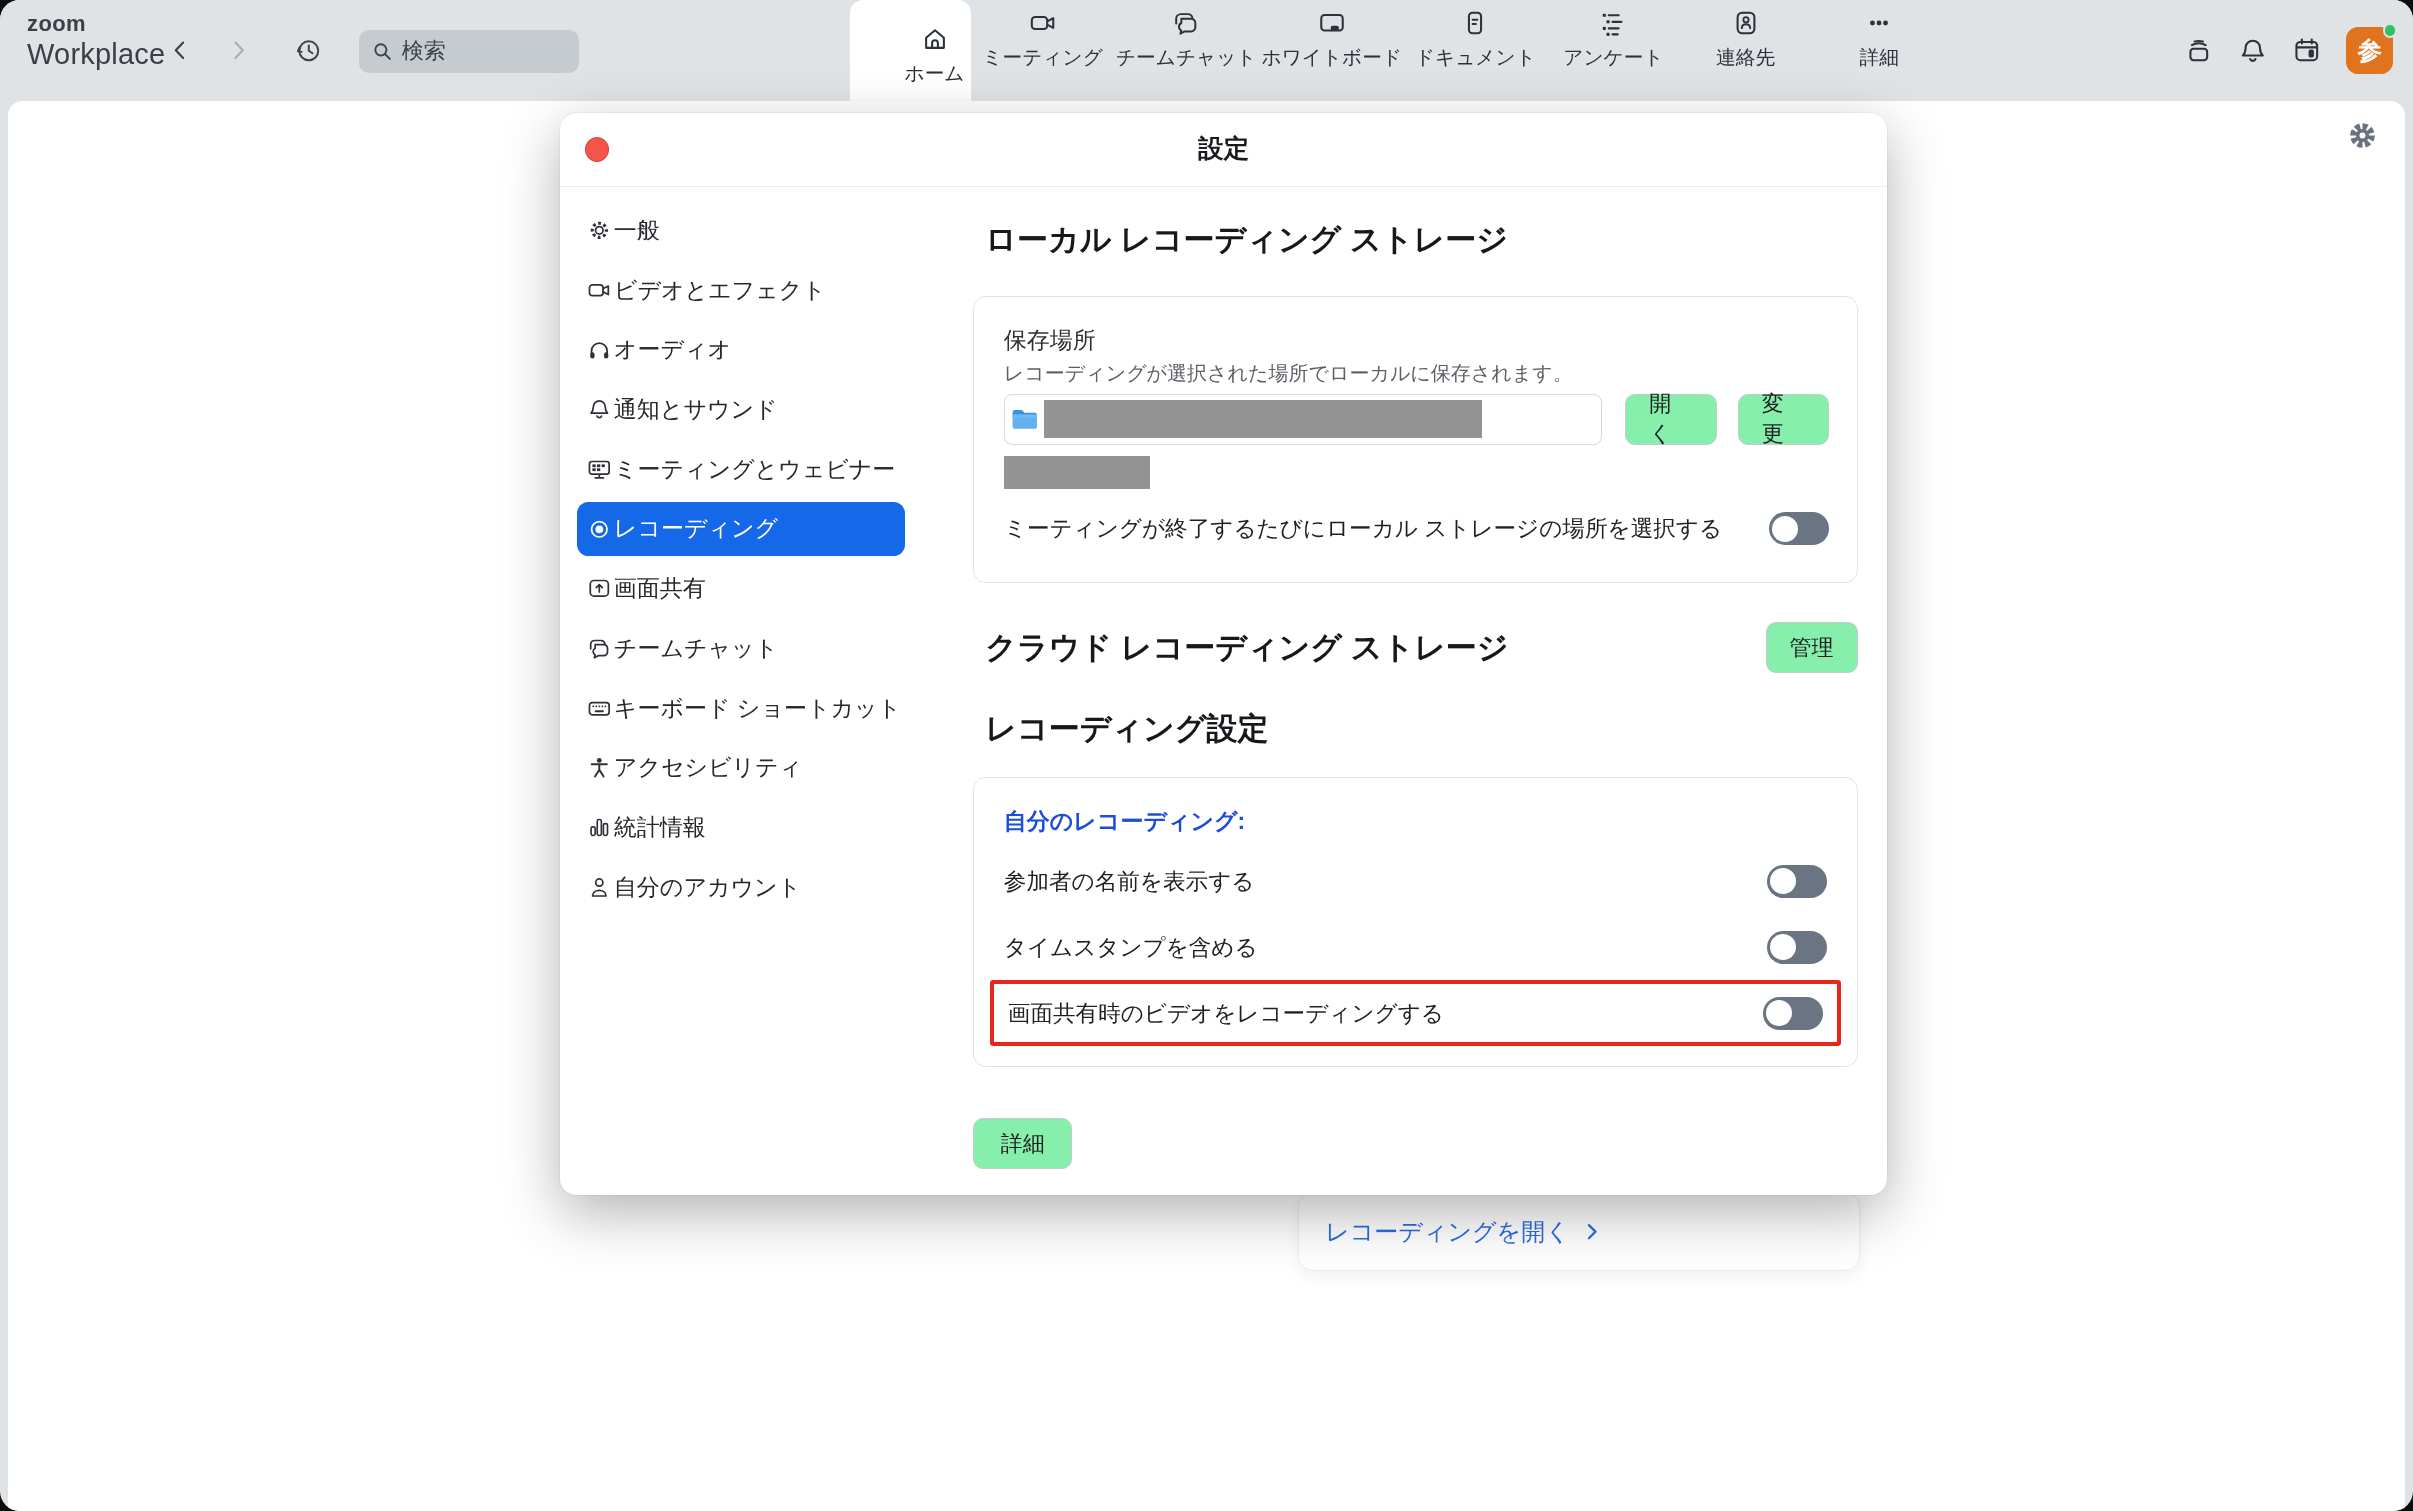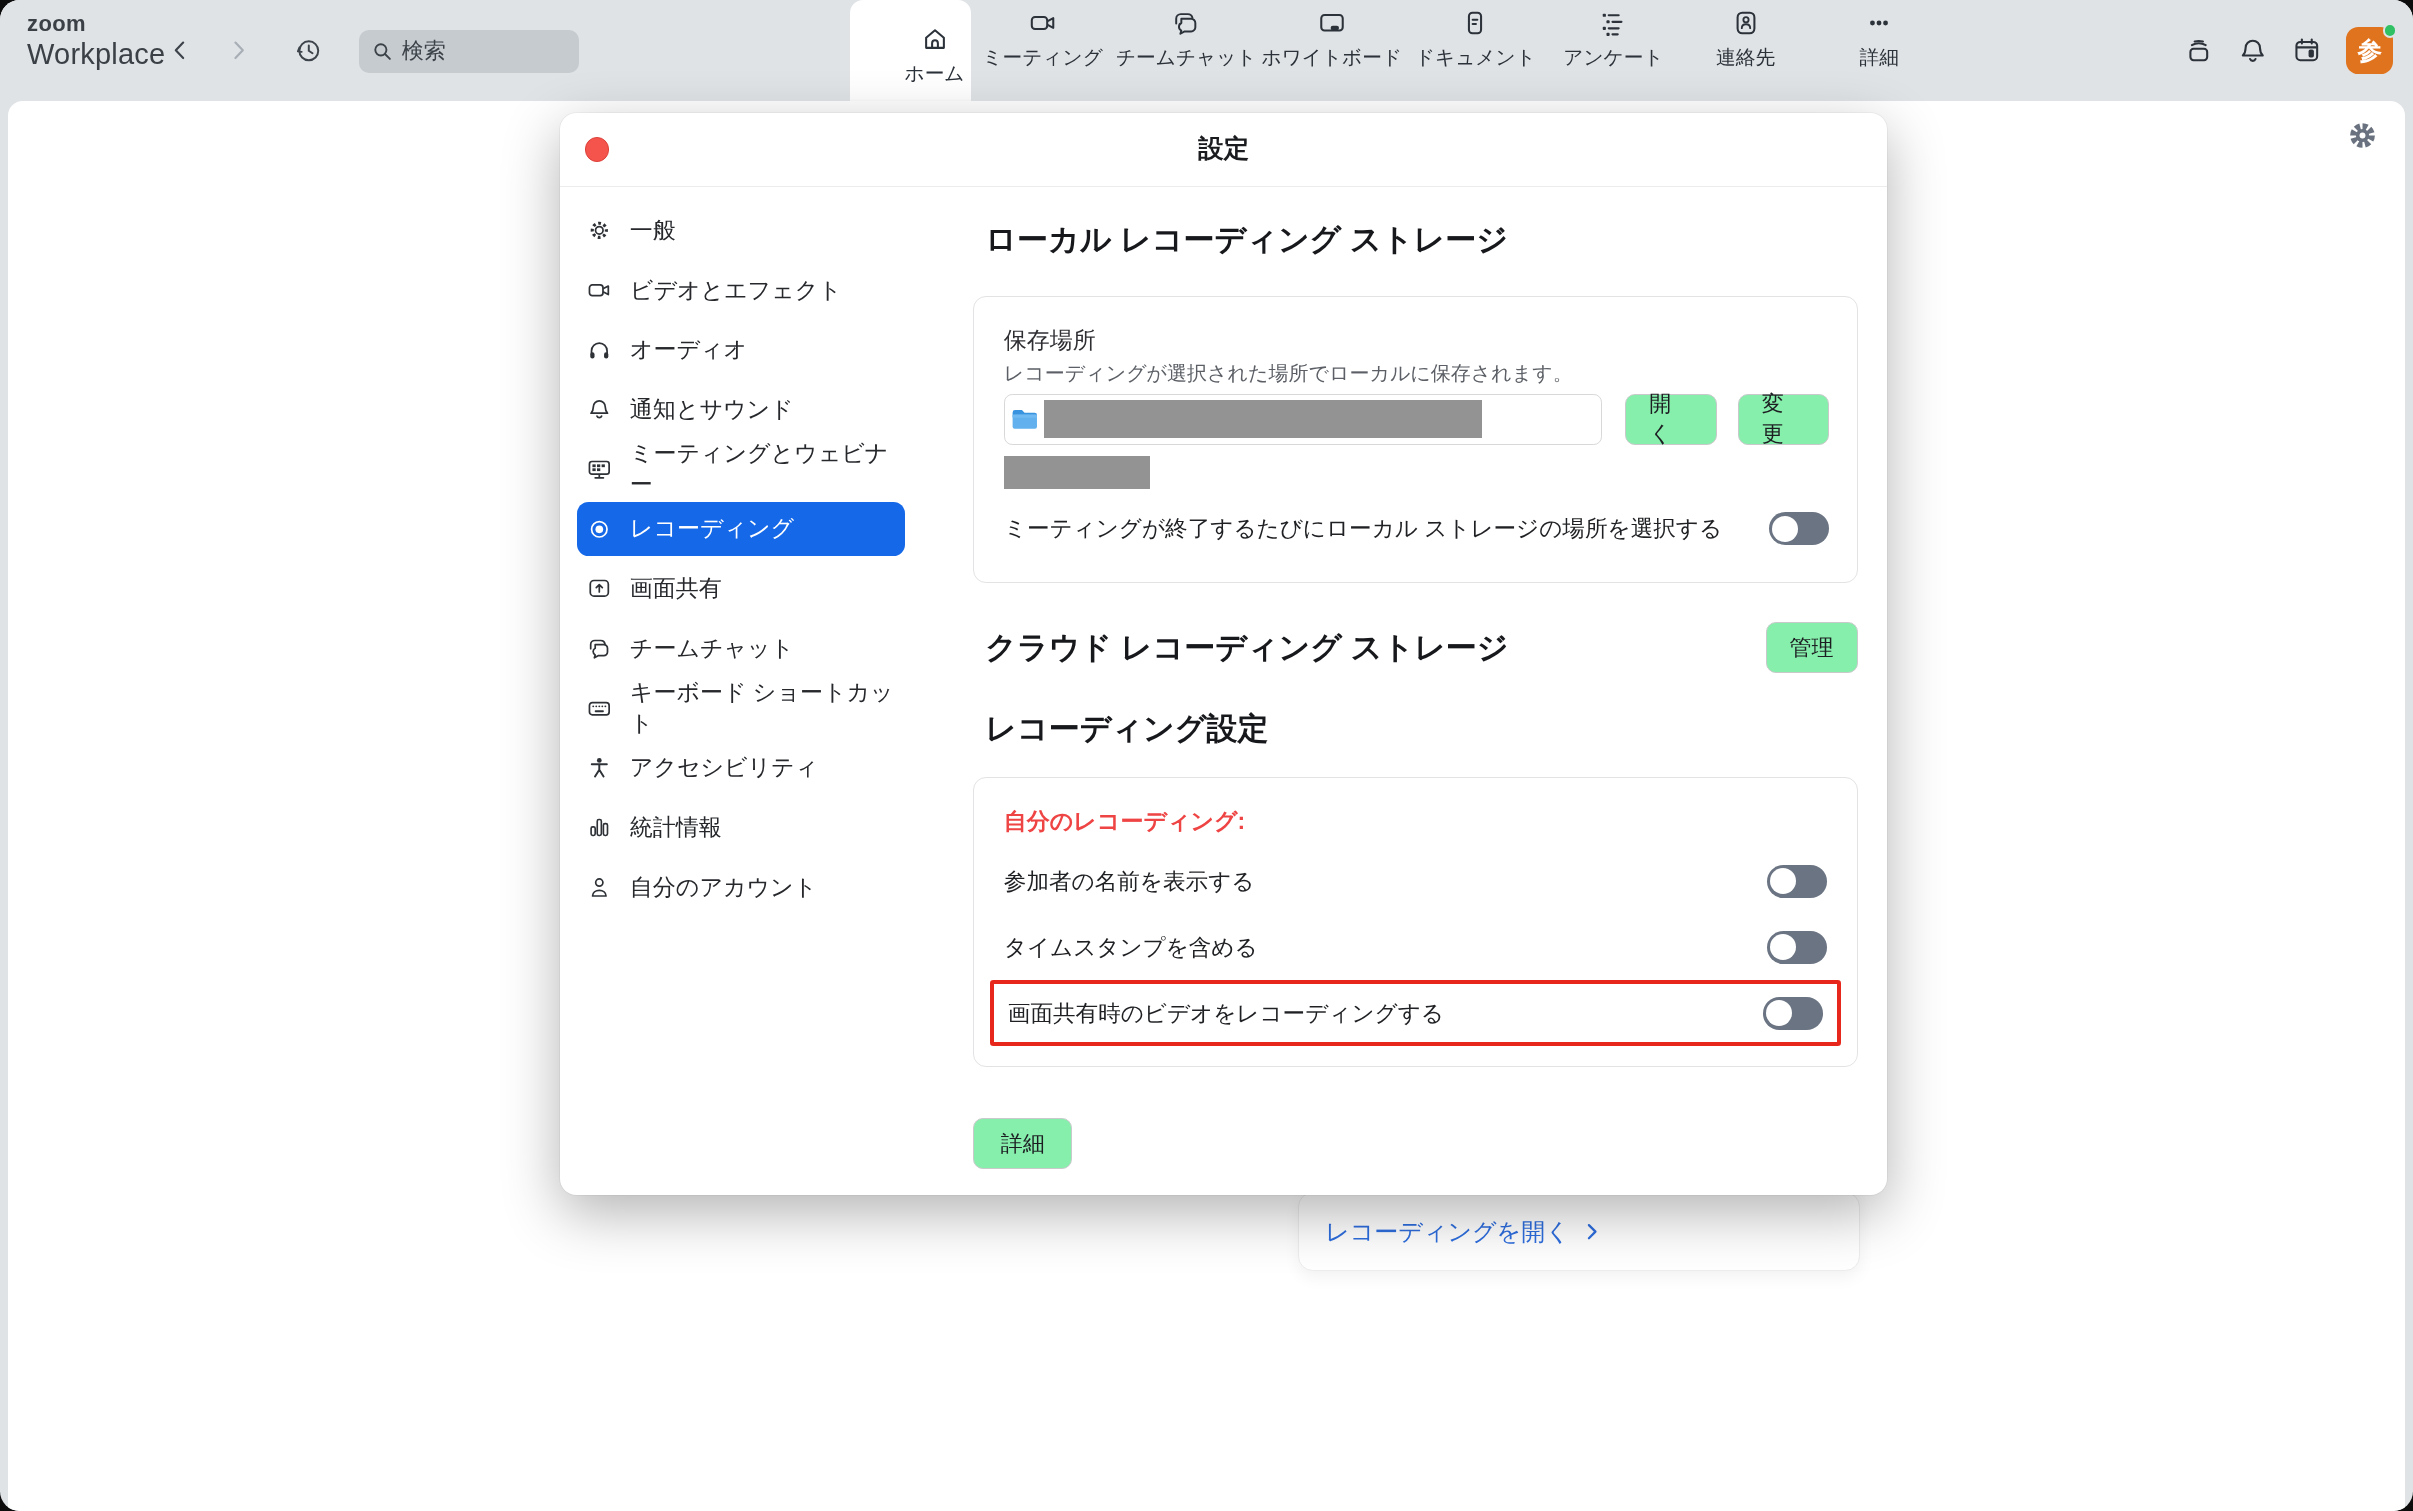--- a/index.html
+++ b/index.html
@@ -42,21 +42,21 @@
 
   
   .dialog{position:absolute;left:552px;top:11.5px;width:1327px;height:1082px;background:#fff;border-radius:16.4px;
           box-shadow:0 18px 57px rgba(0,0,0,.30),0 0 0 0.8px rgba(0,0,0,.05);z-index:10;overflow:hidden;}
   .dlg-head{position:relative;height:74px;display:flex;align-items:center;justify-content:center;border-bottom:0.8px solid #ececec;}
   .dlg-title{font-size:25.4px;font-weight:600;color:#1a1b1f;}
   .dlg-close{position:absolute;left:24.6px;top:24.6px;width:24.6px;height:24.6px;border-radius:50%;background:#f4544c;border:0.8px solid #dd4039;}
   .dlg-body{display:flex;height:1007px;}
 
   .dlg-side{width:374px;padding:17px 0 0 16.4px;flex:0 0 auto;}
-  .side-item{width:328px;height:54px;margin-bottom:5.7px;display:flex;align-items:center;gap:18px;padding-left:10.7px;
+  .side-item{width:328px;height:54px;margin-bottom:5.7px;display:flex;align-items:center;gap:2px;padding-left:10.7px;
              border-radius:11.5px;color:#26282c;font-size:23px;}
   .side-item svg{flex:0 0 auto;color:#2e3237;}
   .side-item.selected{background:#1568e8;color:#fff;}
   .side-item.selected svg{color:#fff;}
 
   .dlg-main{flex:1;padding:23px 29.6px 0 39px;}
   .sec-h{font-size:31px;font-weight:700;color:#17181c;line-height:36px;margin:12px;}
   .card{border:1.2px solid #e3e3e5;border-radius:13px;background:#fff;}
   .card1{margin-top:38px;padding:28px 28px 28px 29.6px;}
   .fld-label{font-size:23px;color:#2e2e33;}
@@ -71,21 +71,21 @@
        display:flex;align-items:center;justify-content:center;padding:0 23px;cursor:pointer;}
   .btn-open{margin-left:1.6px;}
   .toggle-row{display:flex;align-items:center;justify-content:space-between;margin-top:14.8px;height:51px;}
   .t-label{font-size:22.6px;color:#1f2023;}
   .toggle{width:60px;height:33px;border-radius:16.4px;background:#6b7483;position:relative;flex:0 0 auto;cursor:pointer;}
   .toggle .knob{position:absolute;left:3.3px;top:3.3px;width:26px;height:26px;border-radius:50%;background:#fff;}
 
   .cloud-row{display:flex;align-items:center;justify-content:space-between;margin-top:39px;height:51px;}
   .rec-h{margin-top:38px;}
   .card2{margin-top:29.6px;padding:24.6px 29.6px 19.7px 29.6px;}
-  .group-label{font-size:23px;font-weight:700;color:#ef4444;margin-top:3.3px;}
+  .group-label{font-size:23px;font-weight:700;color:#1d4ed8;margin-top:3.3px;}
   .row{display:flex;align-items:center;justify-content:space-between;height:66px;}
   .row.first{margin-top:11.5px;}
   .row-highlight{border:4.1px solid #e8271c;border-radius:3.3px;margin:0 -14px;padding:0 14px;height:66px;
                  display:flex;align-items:center;justify-content:space-between;}
   .btn-details{margin-top:51px;width:99px;padding:0;}
 
   svg{display:block;}
 </style>
 </head>
 <body>

